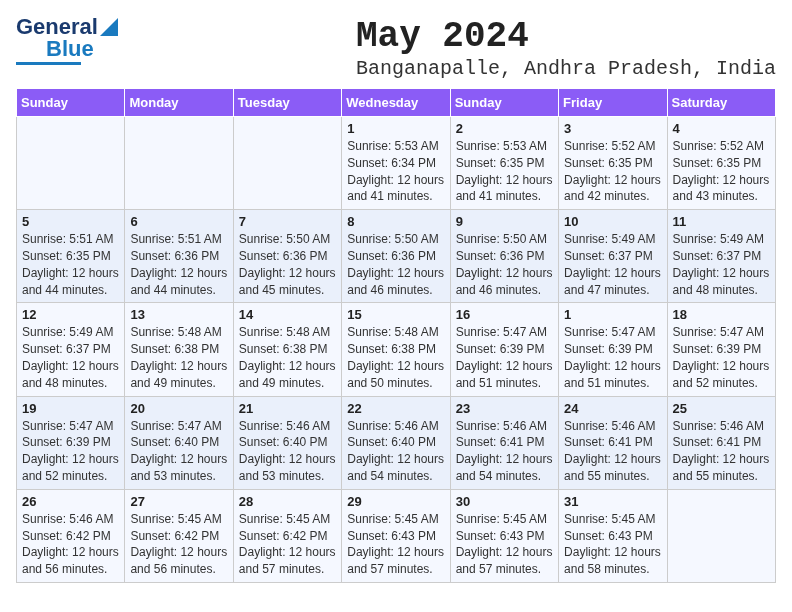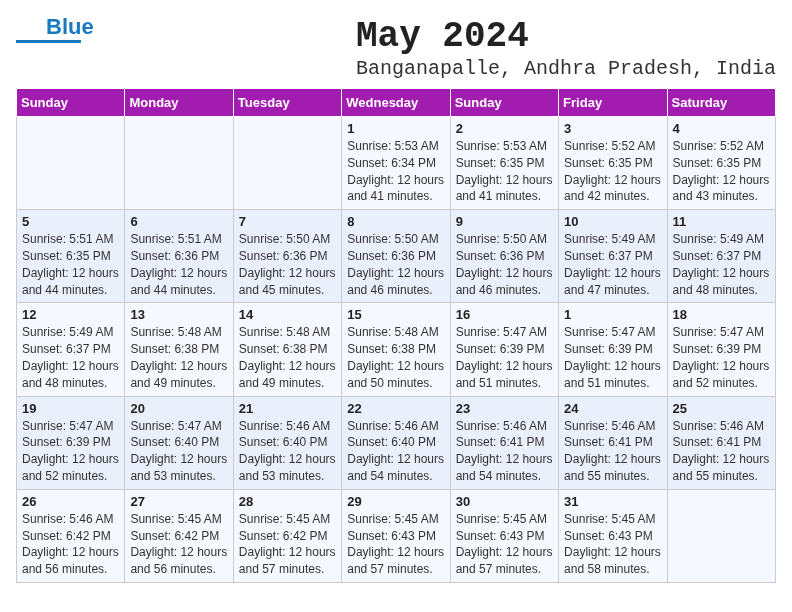--- a/index.html
+++ b/index.html
@@ -33,21 +33,21 @@
     .location-title {
       font-size: 20px;
       color: #333;
     }
     table {
       width: 100%;
       border-collapse: collapse;
       font-size: 11px;
     }
     thead tr {
-      background: #a21caf;
+      background: #8b5cf6;
       color: #fff;
     }
     thead th {
       padding: 6px 4px;
       text-align: left;
       font-size: 13px;
       font-weight: bold;
       border: 1px solid #fff;
     }
     tbody tr {
@@ -74,20 +74,26 @@
     }
     tbody tr:nth-child(odd) td { background: #f5f8ff; }
     tbody tr:nth-child(even) td { background: #eaf0fb; }
     .empty-cell { background: #f5f8ff !important; }
   </style>
 </head>
 <body>
 
 <div class="header-area">
   <div class="logo">
+    <div style="display:flex;align-items:flex-end;">
+      <span style="font-size:22px;font-weight:bold;color:#1a3a6e;line-height:1;">General</span>
+      <svg width="18" height="18" viewBox="0 0 18 18" style="margin-left:2px;margin-bottom:2px;">
+        <polygon points="0,18 18,0 18,18" fill="#1a7abf"></polygon>
+      </svg>
+    </div>
     <div style="display:flex;align-items:center;margin-left:30px;">
       <span style="font-size:22px;font-weight:bold;color:#1a7abf;line-height:1;">Blue</span>
     </div>
     <div style="height:3px;background:#1a7abf;width:65px;margin-top:2px;"></div>
   </div>
   <div class="title-area">
     <div class="month-title">May 2024</div>
     <div class="location-title">Banganapalle, Andhra Pradesh, India</div>
   </div>
 </div>

